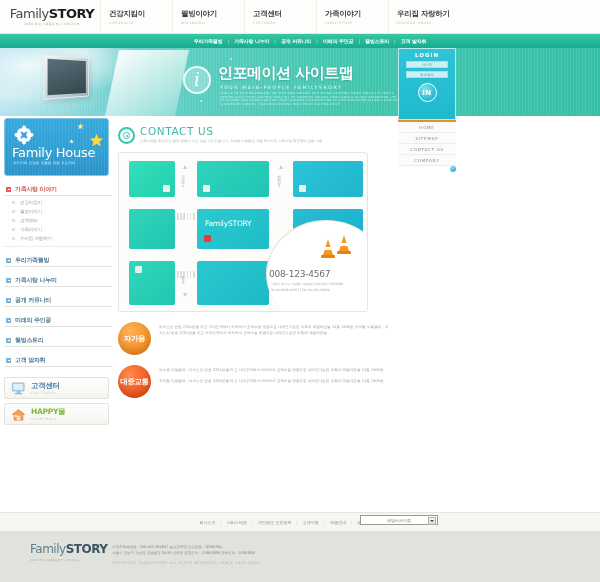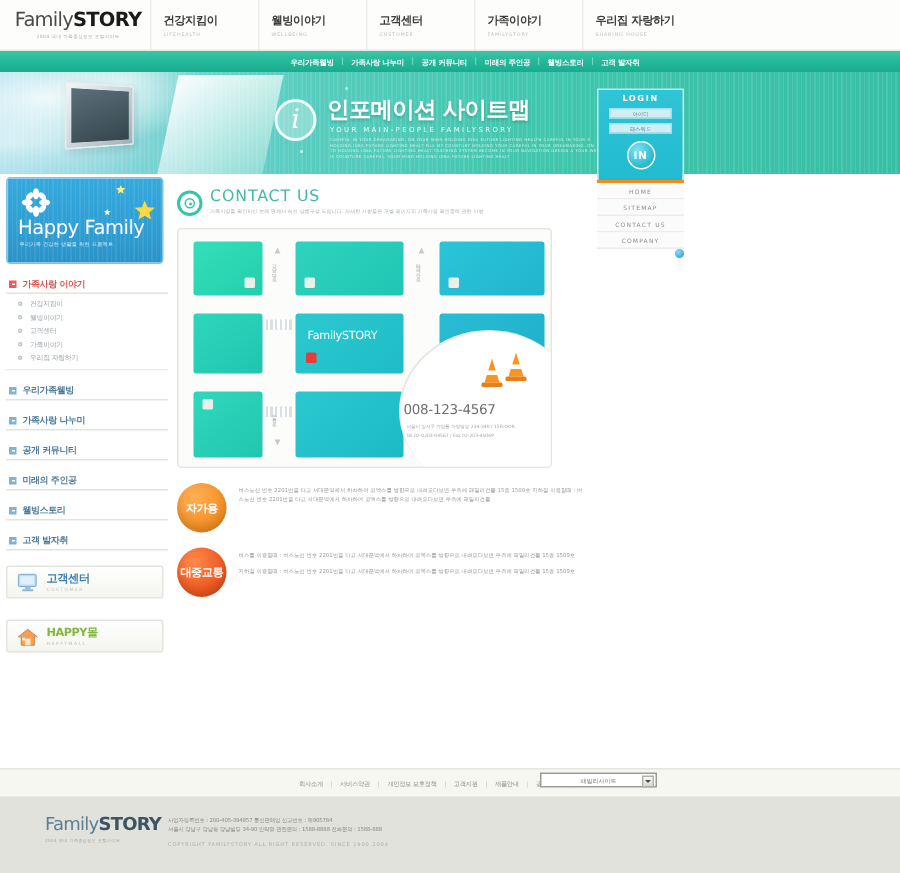--- a/index.html
+++ b/index.html
@@ -98,21 +98,21 @@
     font-size:4.6px; color:#e6fffa; letter-spacing:1.6px;
   }
   .hero-body {
     position:absolute; left:220px; top:44px; width:180px;
     font-size:2.6px; color:#cdefe6; line-height:3.6px; letter-spacing:0.3px;
   }
   .hero-dot { position:absolute; border-radius:50%; background:rgba(255,255,255,.6); }
 
   
   .login-panel {
-    position:absolute; left:398px; top:59px; width:58px; height:72px;
+    position:absolute; left:398px; top:48px; width:58px; height:72px;
     background: linear-gradient(to bottom,#2fc4d6 0%, #1fb9cf 100%);
     border:1px solid #b7e9f0;
     display:flex; flex-direction:column; align-items:center; padding-top:3px;
   }
   .login-title { font-size:5.5px; color:#ffffff; letter-spacing:1px; font-weight:bold; }
   .login-field {
     width:42px; height:7px; margin-top:3px;
     background:#cfeff5; border:1px solid #a6dfe9;
     display:flex; align-items:center; justify-content:center;
     font-size:3.6px; color:#5e8d96;
@@ -157,21 +157,21 @@
   .menu-sq i { width:2px; height:1px; background:#fff; display:block;}
   .menu-sq.blue { background:#7fb4d8; }
   .menu-head-label { font-size:6px; color:#d9534f; font-weight:bold; letter-spacing:-0.3px;}
   .menu-head-label.blue { color:#4e7a96; }
   .submenu { padding:2px 0 3px 0; border-bottom:1px solid #eeeee8;}
   .submenu-item { height:9px; display:flex; align-items:center; padding-left:8px;}
   .submenu-bullet { width:3px; height:3px; border:0.8px solid #b9c7cf; border-radius:50%; margin-right:5px;}
   .submenu-label { font-size:4.6px; color:#9aa3a8; letter-spacing:-0.2px;}
 
   .side-banner {
-    margin-top:14px; width:105px; height:22px; border:1px solid #e4e4de; border-radius:2px;
+    margin-top:4px; width:105px; height:22px; border:1px solid #e4e4de; border-radius:2px;
     background: linear-gradient(to bottom,#ffffff 0%, #f4f4ef 100%);
     display:flex; align-items:center; padding-left:6px; gap:5px;
   }
   .sb-icon { width:15px; height:13px; position:relative; }
   .sb-txt-ko { font-size:7.5px; font-weight:bold; letter-spacing:-0.3px;}
   .sb-txt-en { font-size:3px; color:#c3c3bc; letter-spacing:1px;}
 
   
   .content { position:absolute; left:118px; top:126px; width:272px; }
   .contact-head { display:flex; align-items:flex-start; gap:5px; }
@@ -358,21 +358,21 @@
       </svg>
       <svg class="hh-star" style="left:84px;top:14px;" width="15" height="15" viewBox="0 0 24 24">
           <path d="M12 1l3 7.2 7.8.6-5.9 5 1.8 7.6L12 17.3 5.3 21.4l1.8-7.6-5.9-5 7.8-.6z" fill="#ffd83d"></path>
         </svg>
       <svg class="hh-star" style="left:72px;top:4px;" width="7" height="7" viewBox="0 0 24 24">
           <path d="M12 1l3 7.2 7.8.6-5.9 5 1.8 7.6L12 17.3 5.3 21.4l1.8-7.6-5.9-5 7.8-.6z" fill="#ffe98a"></path>
         </svg>
       <svg class="hh-star" style="left:64px;top:20px;" width="5" height="5" viewBox="0 0 24 24">
           <path d="M12 1l3 7.2 7.8.6-5.9 5 1.8 7.6L12 17.3 5.3 21.4l1.8-7.6-5.9-5 7.8-.6z" fill="#fff3bd"></path>
         </svg>
-      <div class="hh-title">Happy Family</div>
+      <div class="hh-title">Family House</div>
       <div class="hh-sub">우리가족 건강한 생활을 위한 프로젝트</div>
     </div>
 
     <div class="menu-head">
       <span class="menu-sq">
           <i></i>
         </span>
       <span class="menu-head-label">가족사랑 이야기</span>
     </div>
     <div class="submenu">

